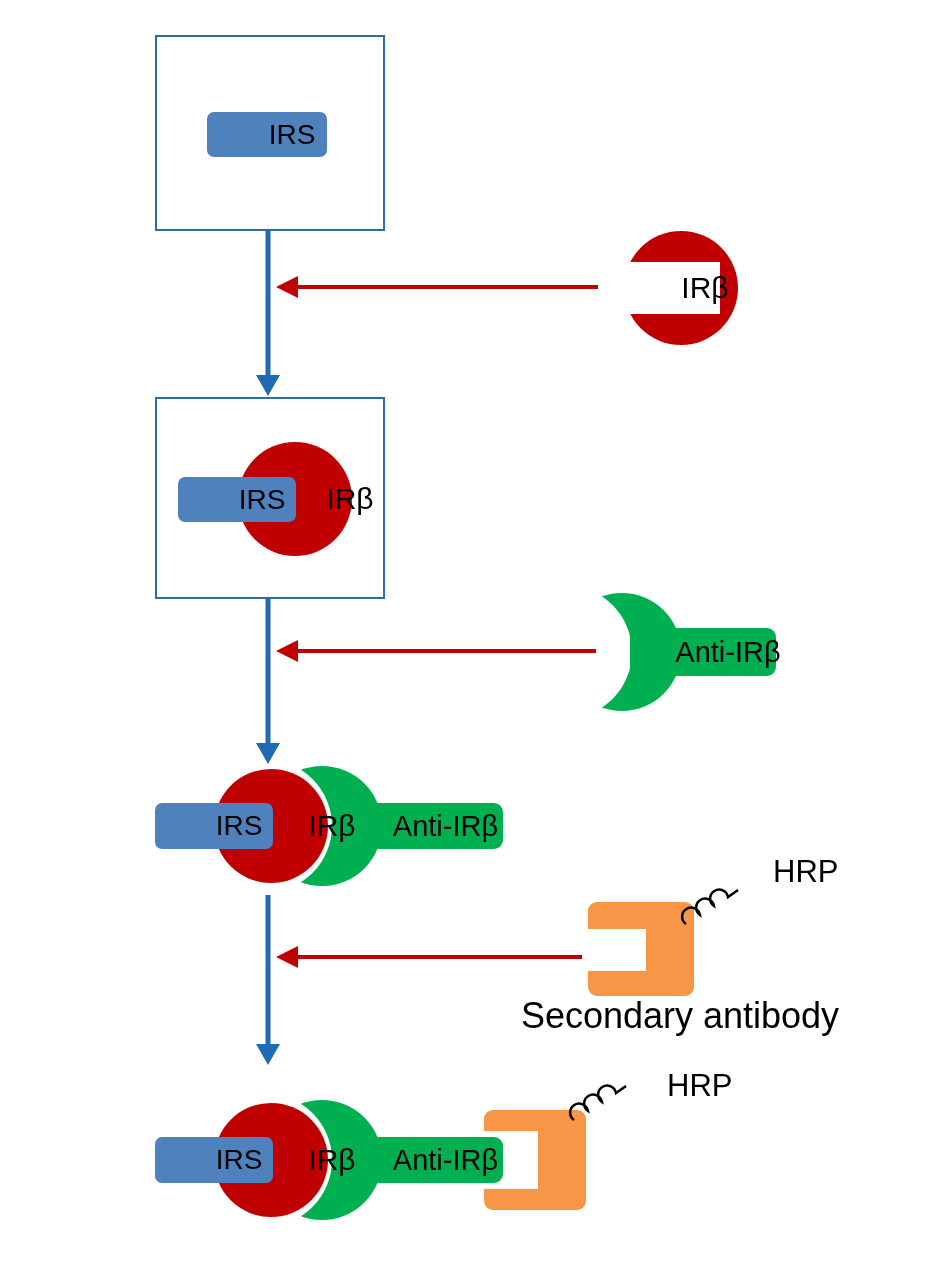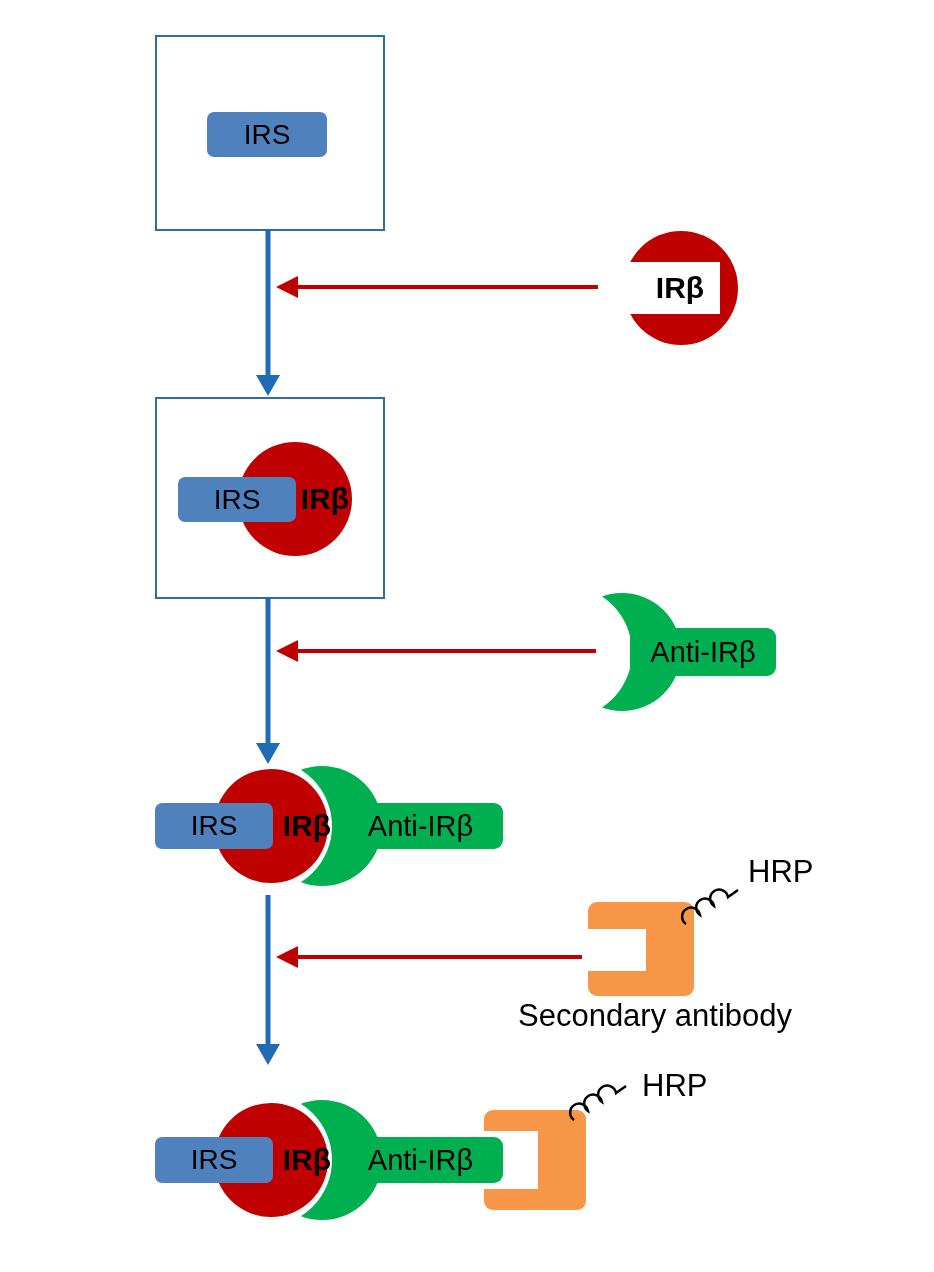--- a/index.html
+++ b/index.html
@@ -19,26 +19,26 @@
   }
   .sample-box{position:absolute;border:2px solid var(--box-border);background:#fff;}
   .chip-blue{position:absolute;background:var(--irs-blue);border-radius:7px;}
   .chip-green{position:absolute;background:var(--green);border-radius:9px;}
   .circle-red{position:absolute;background:var(--irb-red);border-radius:50%;}
   .circle-green{position:absolute;background:var(--green);border-radius:50%;}
   .gap-white{position:absolute;background:#fff;border-radius:50%;}
   .notch-white{position:absolute;background:#fff;}
   .ab-orange{position:absolute;background:var(--orange);border-radius:9px;}
   .txt{position:absolute;display:flex;align-items:center;justify-content:center;
-       color:var(--text);white-space:nowrap;}
+       color:var(--text);white-space:nowrap;padding-left:25px;}
   .txt-irs{font-size:28px;}
-  .txt-irb{font-size:30px;font-weight:bold;}
+  .txt-irb{font-size:30px;}
   .txt-anti{font-size:29px;}
   .txt-hrp{font-size:31px;}
-  .txt-secab{font-size:31px;}
+  .txt-secab{font-size:36px;}
   svg.overlay{position:absolute;left:0;top:0;pointer-events:none;}
   .arrow-blue-line{stroke:var(--arrow-blue);stroke-width:5;fill:none;}
   .arrow-blue-head{fill:var(--arrow-blue);stroke:none;}
   .arrow-red-line{stroke:var(--irb-red);stroke-width:4;fill:none;}
   .arrow-red-head{fill:var(--irb-red);stroke:none;}
   .squiggle{stroke:#000;stroke-width:2.5;fill:none;}
 </style>
 </head>
 <body>
 

